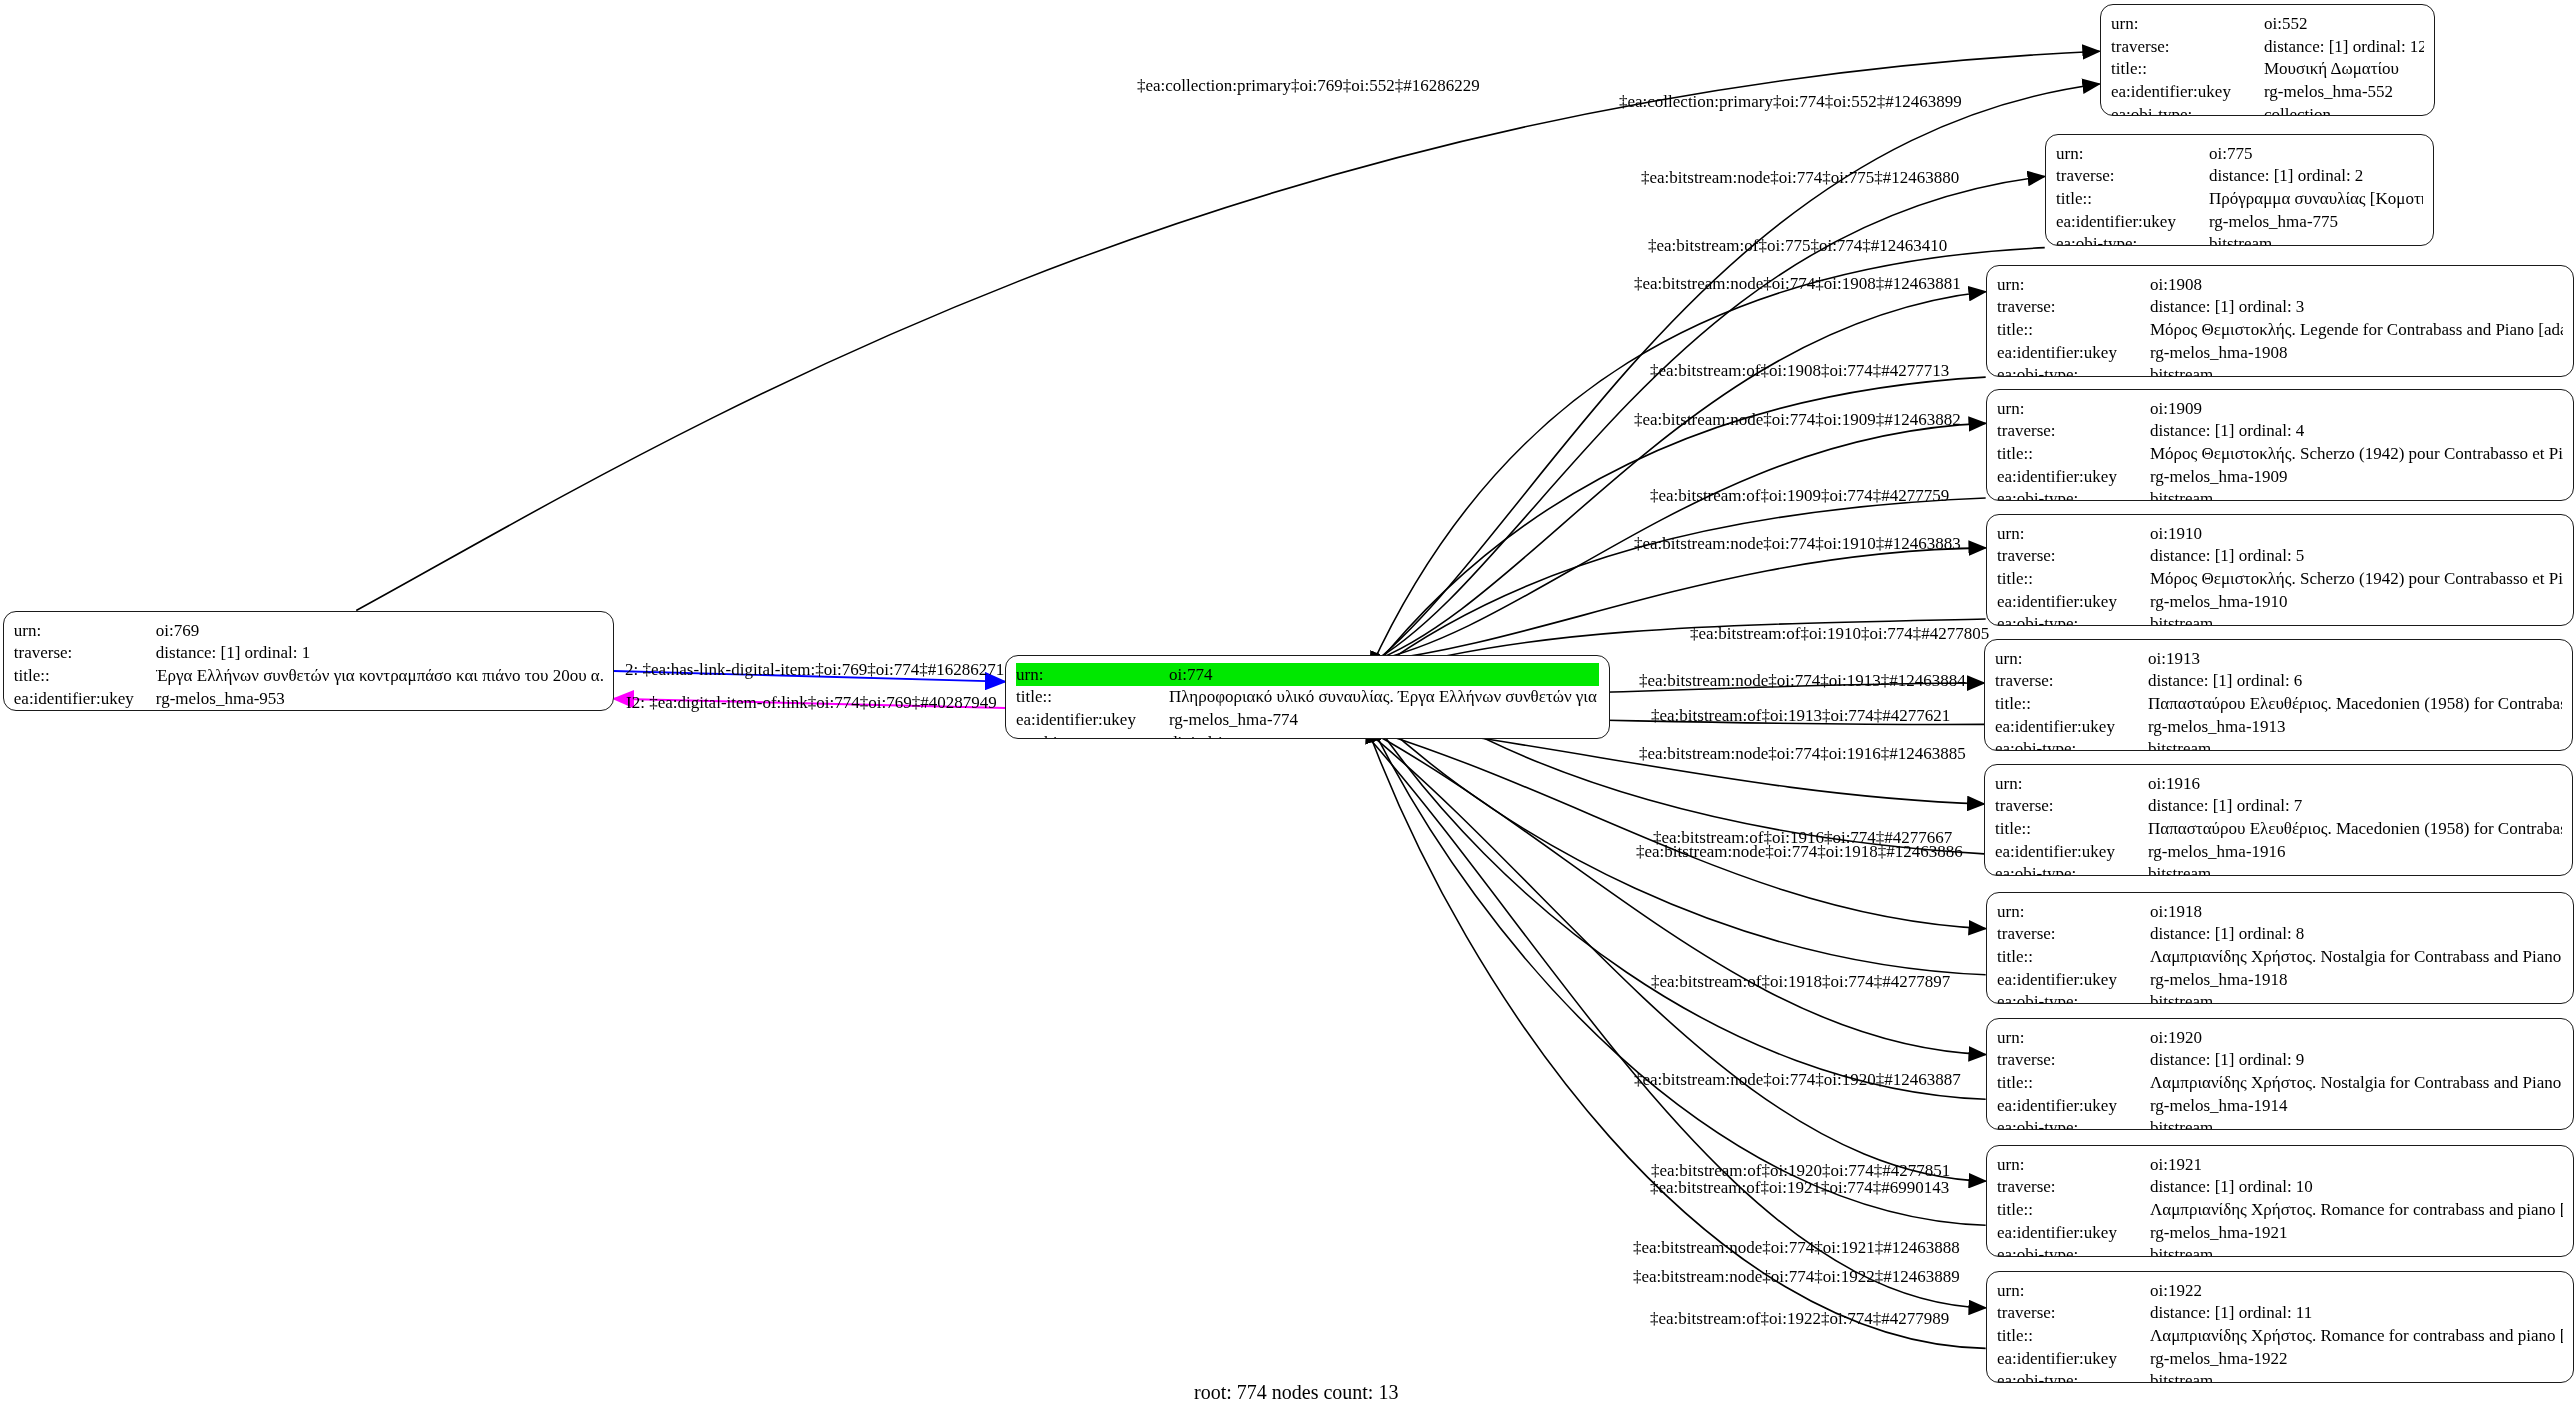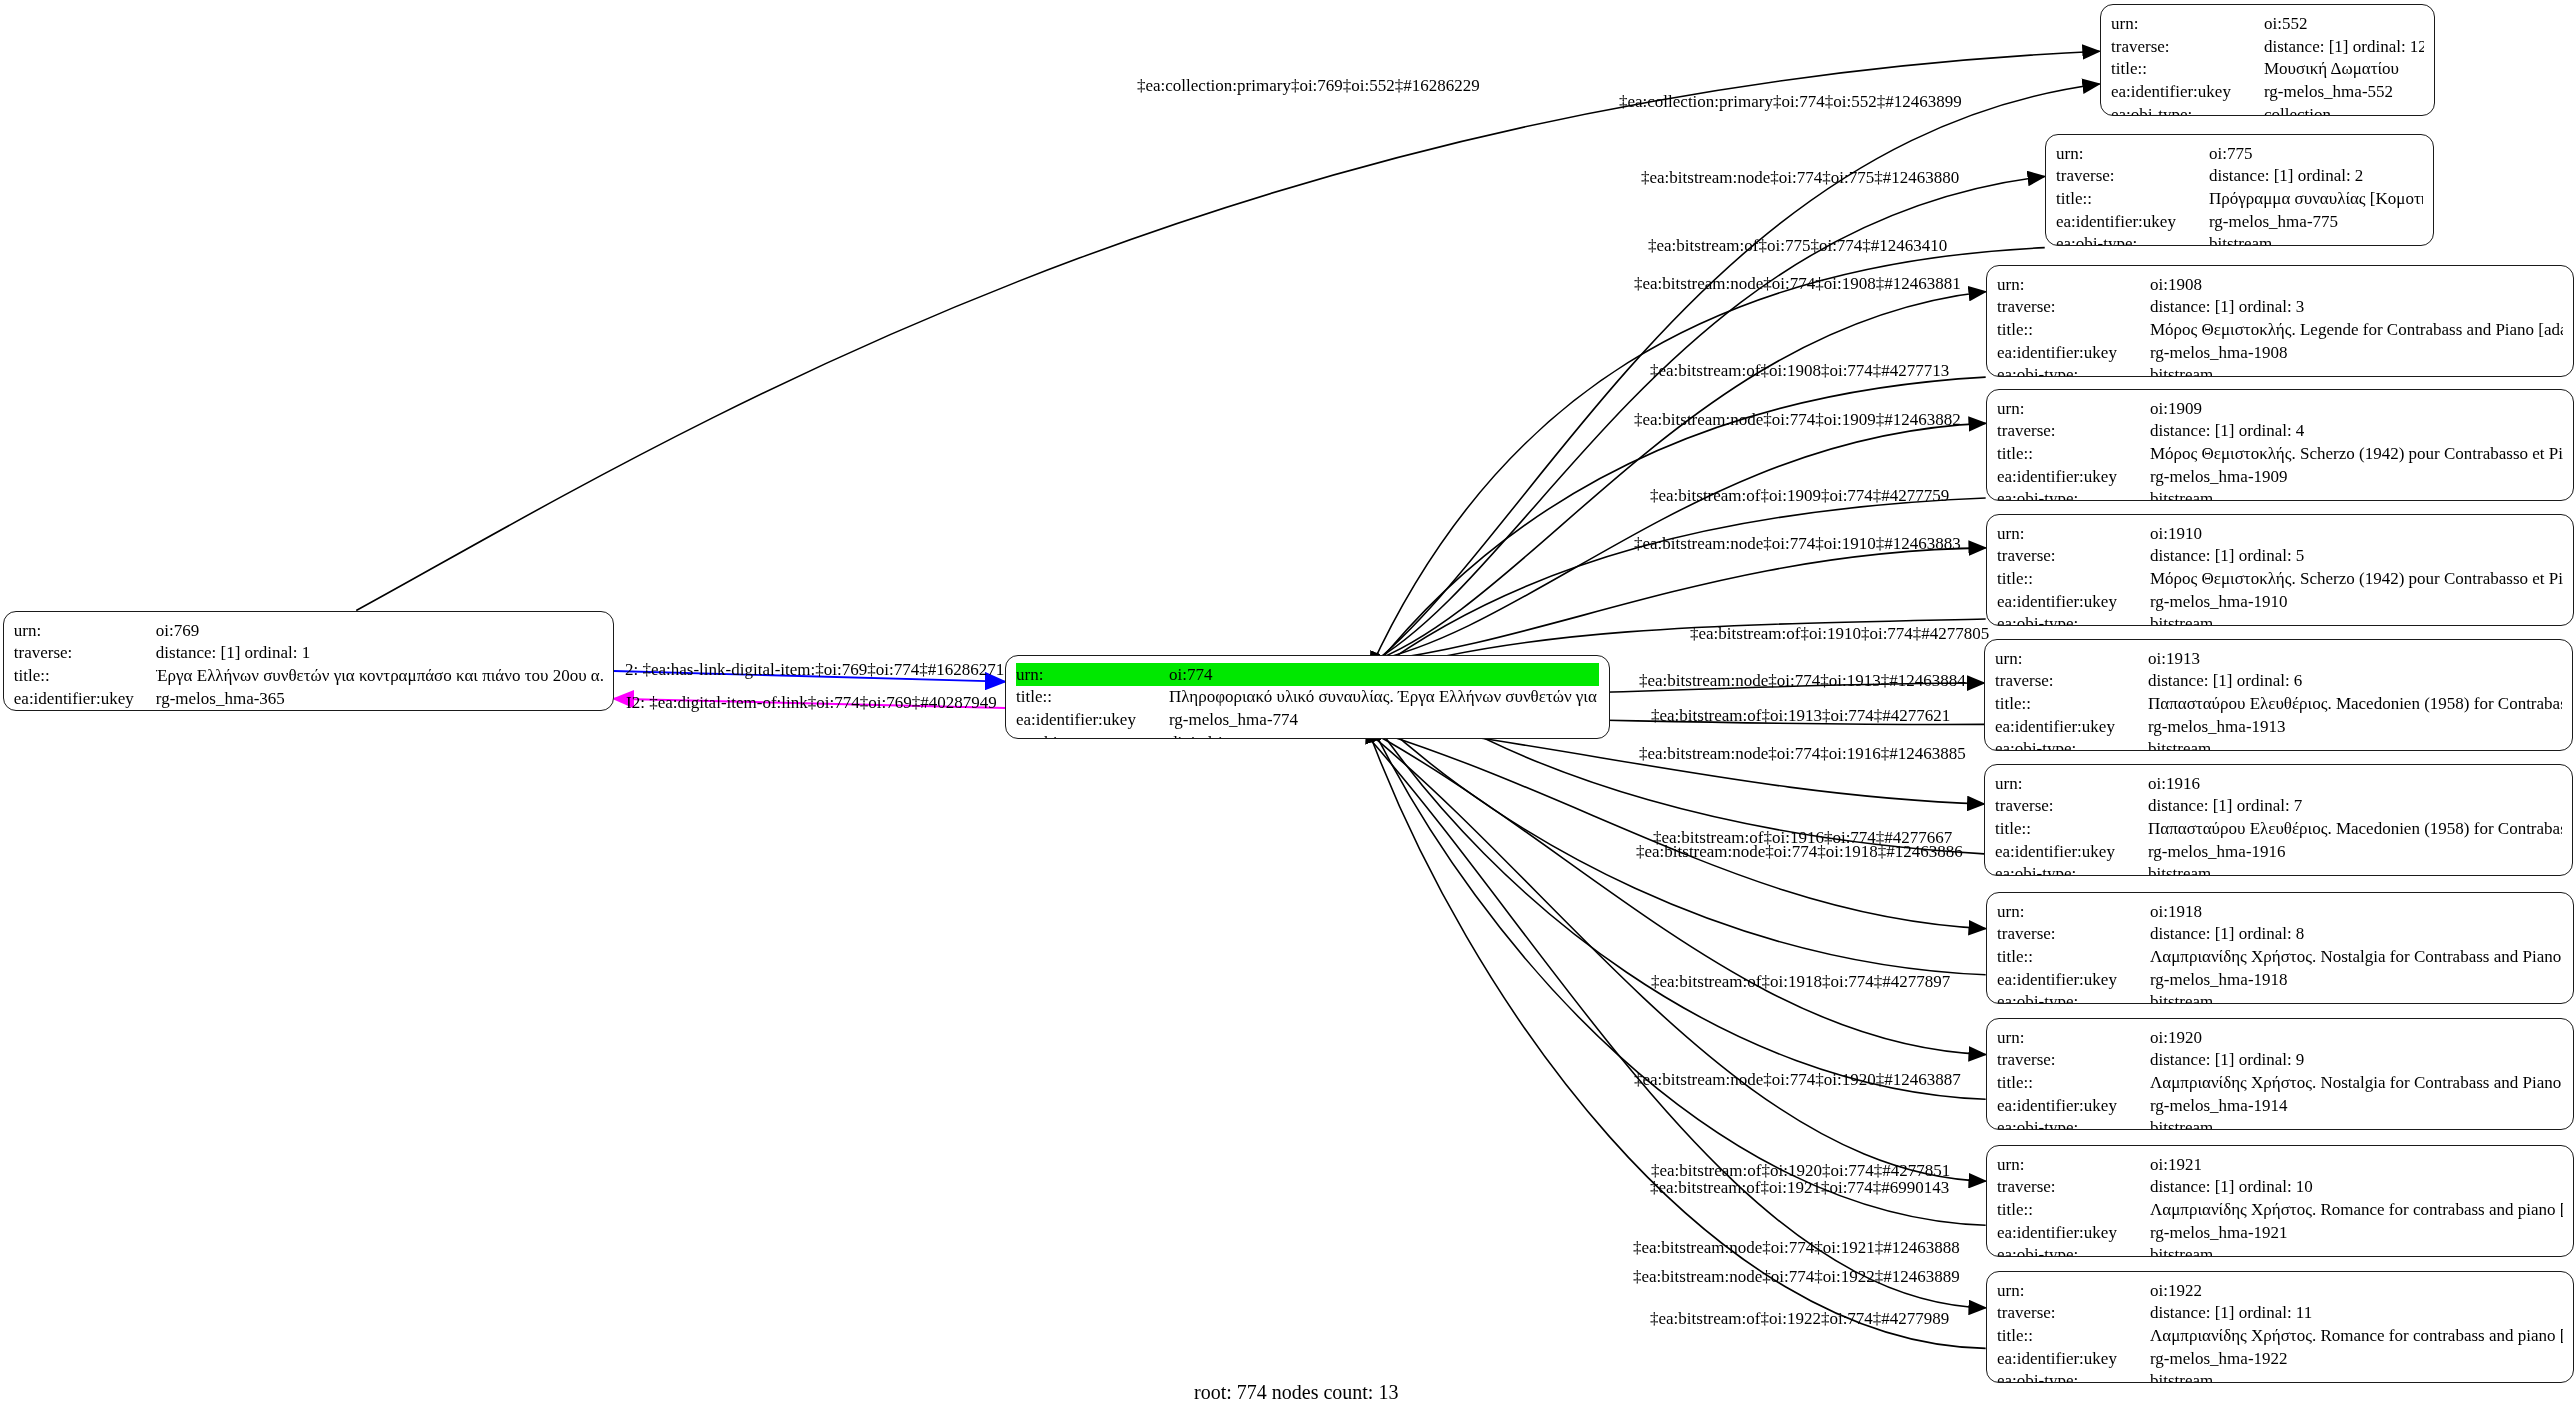--- a/index.html
+++ b/index.html
@@ -123,21 +123,21 @@
       <tr>
             <td class="k">traverse:</td>
             <td class="v">distance: [1]     ordinal: 1</td>
           </tr>
       <tr>
             <td class="k">title::</td>
             <td class="v">Έργα Ελλήνων συνθετών για κοντραμπάσο και πιάνο του 20ου α...</td>
           </tr>
       <tr>
             <td class="k">ea:identifier:ukey</td>
-            <td class="v">rg-melos_hma-365</td>
+            <td class="v">rg-melos_hma-953</td>
           </tr>
 
     </tbody>
       </table>
   </div>
 
   <div class="node" style="left:1005px;top:655px;width:605px;height:84px;">
     <table>
       <tbody>
           <tr class="hl">

